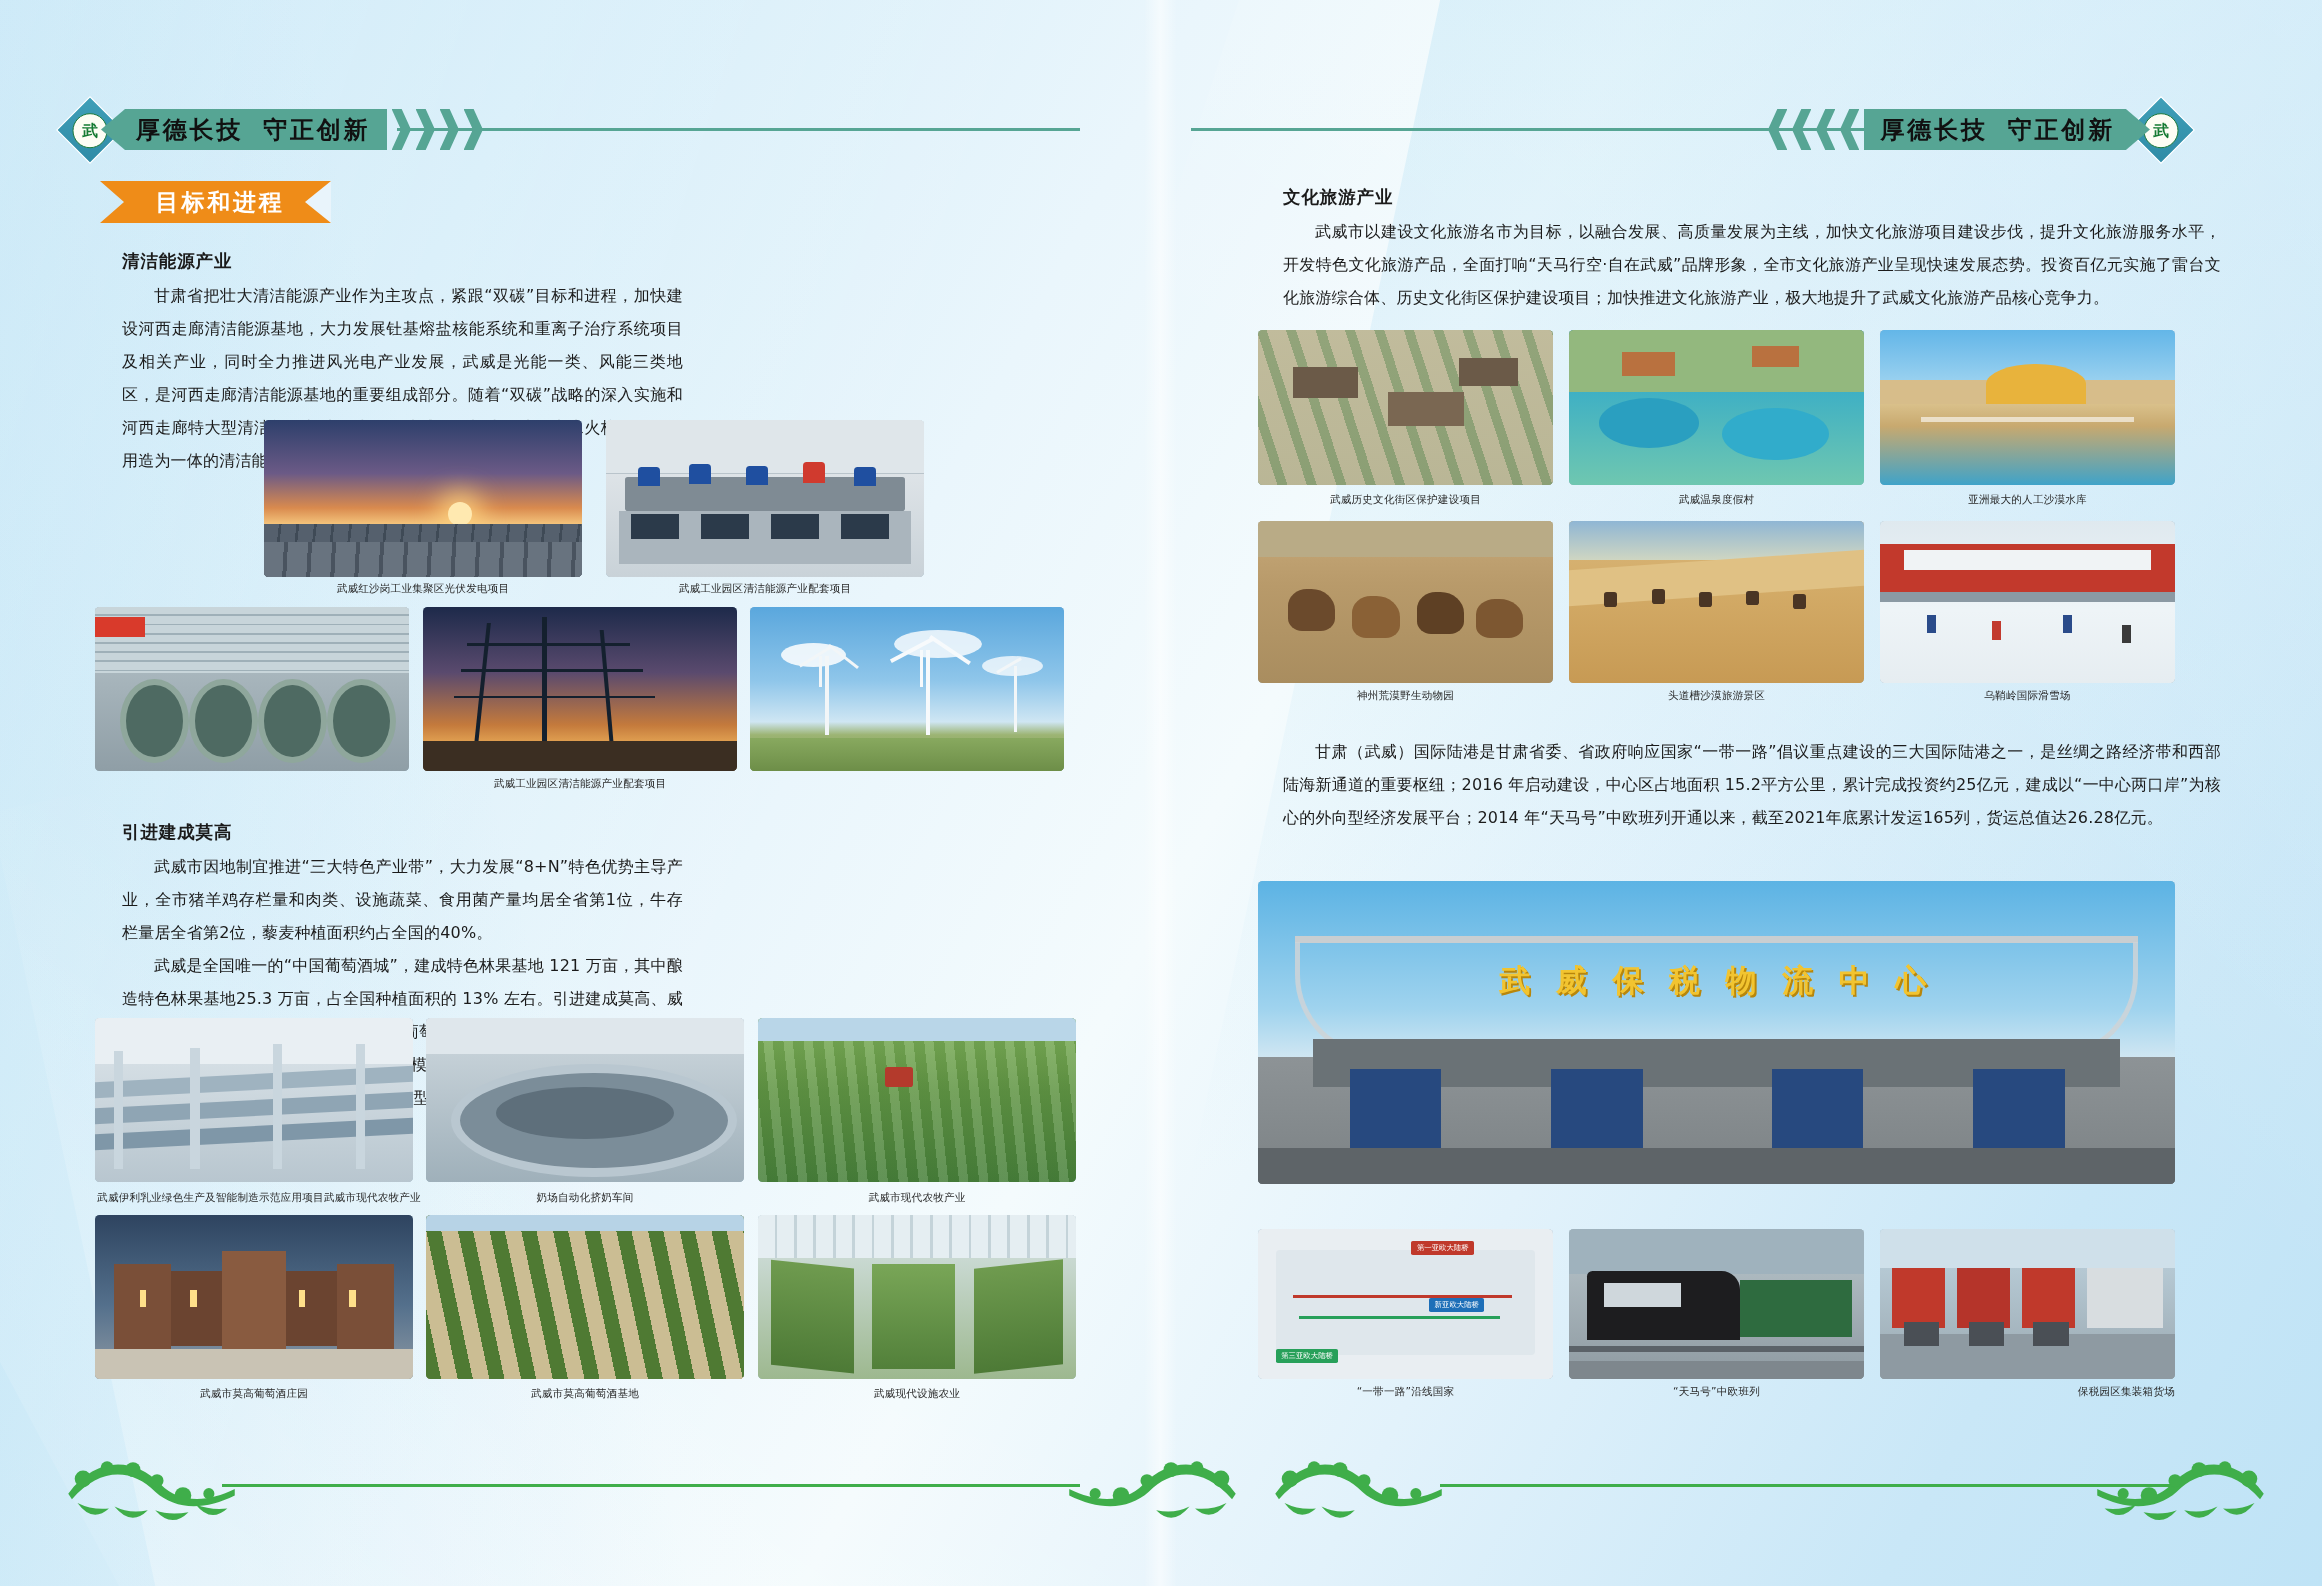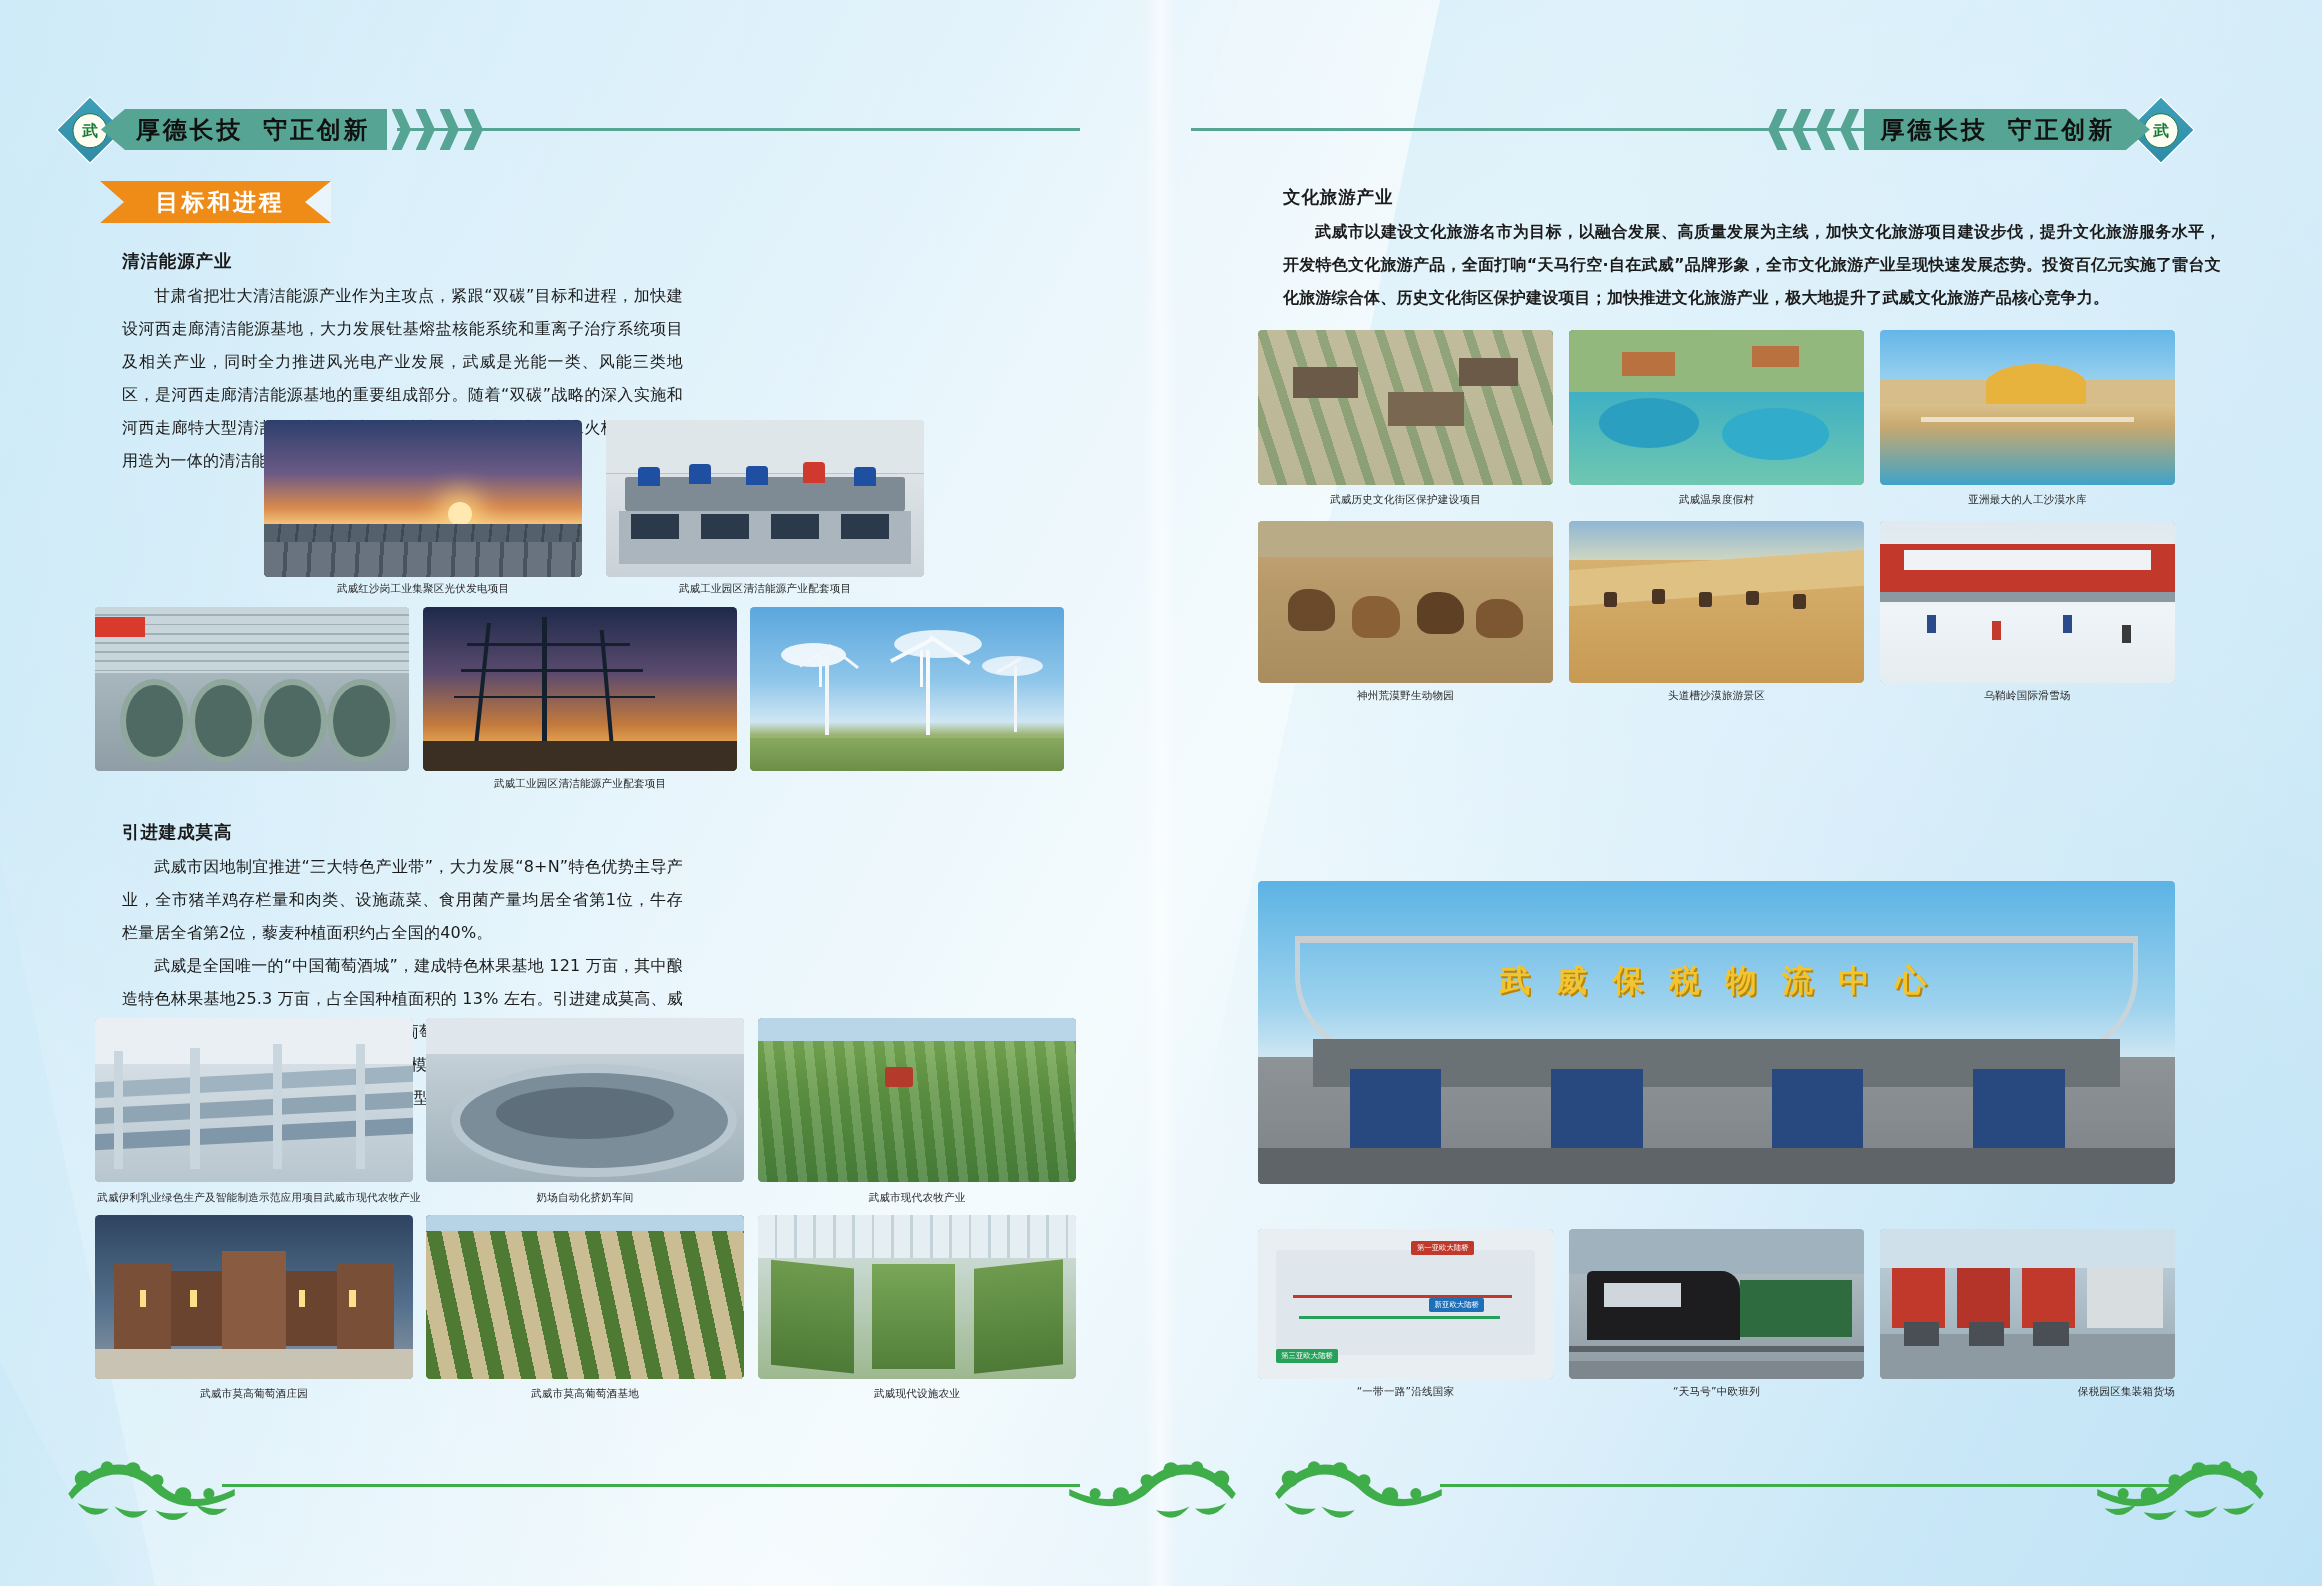--- a/index.html
+++ b/index.html
@@ -152,24 +152,25 @@
 </div>
 
 <div class="col-left" style="top:820px;">
   <div class="sec-h">引进建成莫高</div>
   <div class="para" style="margin-top:7.4px;">武威市因地制宜推进“三大特色产业带”，大力发展“8+N”特色优势主导产业，全市猪羊鸡存栏量和肉类、设施蔬菜、食用菌产量均居全省第1位，牛存栏量居全省第2位，藜麦种植面积约占全国的40%。</div>
   <div class="para">武威是全国唯一的“中国葡萄酒城”，建成特色林果基地 121 万亩，其中酿造特色林果基地25.3 万亩，占全国种植面积的 13% 左右。引进建成莫高、威龙、紫轩等 6 家知名葡萄酒酿造企业，葡萄酒生产加工能力达到 8.6 万吨。采用“设施农牧业 + 特色林果业”主体生产模式和“储藏加工 + 运输销售”现代营销模式，努力推动传统农业向现代农业转型跨越。</div>
 </div>
 
 <div class="col-right" style="top:185px;">
   <div class="sec-h">文化旅游产业</div>
-  <div class="para" style="margin-top:7.4px;font-weight:bold;">武威市以建设文化旅游名市为目标，以融合发展、高质量发展为主线，加快文化旅游项目建设步伐，提升文化旅游服务水平，开发特色文化旅游产品，全面打响“天马行空·自在武威”品牌形象，全市文化旅游产业呈现快速发展态势。投资百亿元实施了雷台文化旅游综合体、历史文化街区保护建设项目；加快推进文化旅游产业，极大地提升了武威文化旅游产品核心竞争力。</div>
+  <div class="para" style="margin-top:7.4px;">武威市以建设文化旅游名市为目标，以融合发展、高质量发展为主线，加快文化旅游项目建设步伐，提升文化旅游服务水平，开发特色文化旅游产品，全面打响“天马行空·自在武威”品牌形象，全市文化旅游产业呈现快速发展态势。投资百亿元实施了雷台文化旅游综合体、历史文化街区保护建设项目；加快推进文化旅游产业，极大地提升了武威文化旅游产品核心竞争力。</div>
 </div>
 
 <div class="col-right" style="top:729px;">
+  <div class="para" style="margin-top:7.4px;">甘肃（武威）国际陆港是甘肃省委、省政府响应国家“一带一路”倡议重点建设的三大国际陆港之一，是丝绸之路经济带和西部陆海新通道的重要枢纽；2016 年启动建设，中心区占地面积 15.2平方公里，累计完成投资约25亿元，建成以“一中心两口岸”为核心的外向型经济发展平台；2014 年“天马号”中欧班列开通以来，截至2021年底累计发运165列，货运总值达26.28亿元。</div>
 </div>
 
 <div class="ph" style="left:264px;top:420px;width:318px;height:157px;">
   <div class="g" style="inset:0;background:linear-gradient(#2d3f6b 0%,#6b5a86 34%,#d98a4e 56%,#f3c27a 66%,#6a6f78 67%,#4b5560 100%);"></div>
   <div class="g" style="left:58%;top:52%;width:24px;height:24px;border-radius:50%;background:#ffe9b0;box-shadow:0 0 24px 11px rgba(255,214,130,.8);"></div>
   <div class="g" style="left:0;top:66%;right:0;bottom:0;background:repeating-linear-gradient(96deg,#55606d 0 14.8px,#3f4a56 14.8px 17.5px);"></div>
   <div class="g" style="left:0;top:78%;right:0;bottom:0;background:repeating-linear-gradient(93deg,#68737f 0 20px,#49535f 20px 24px);"></div>
 </div>
 <div class="ph" style="left:606px;top:420px;width:318px;height:157px;">
   <div class="g" style="inset:0;background:linear-gradient(#e8ecef,#c9d2d8);"></div>

